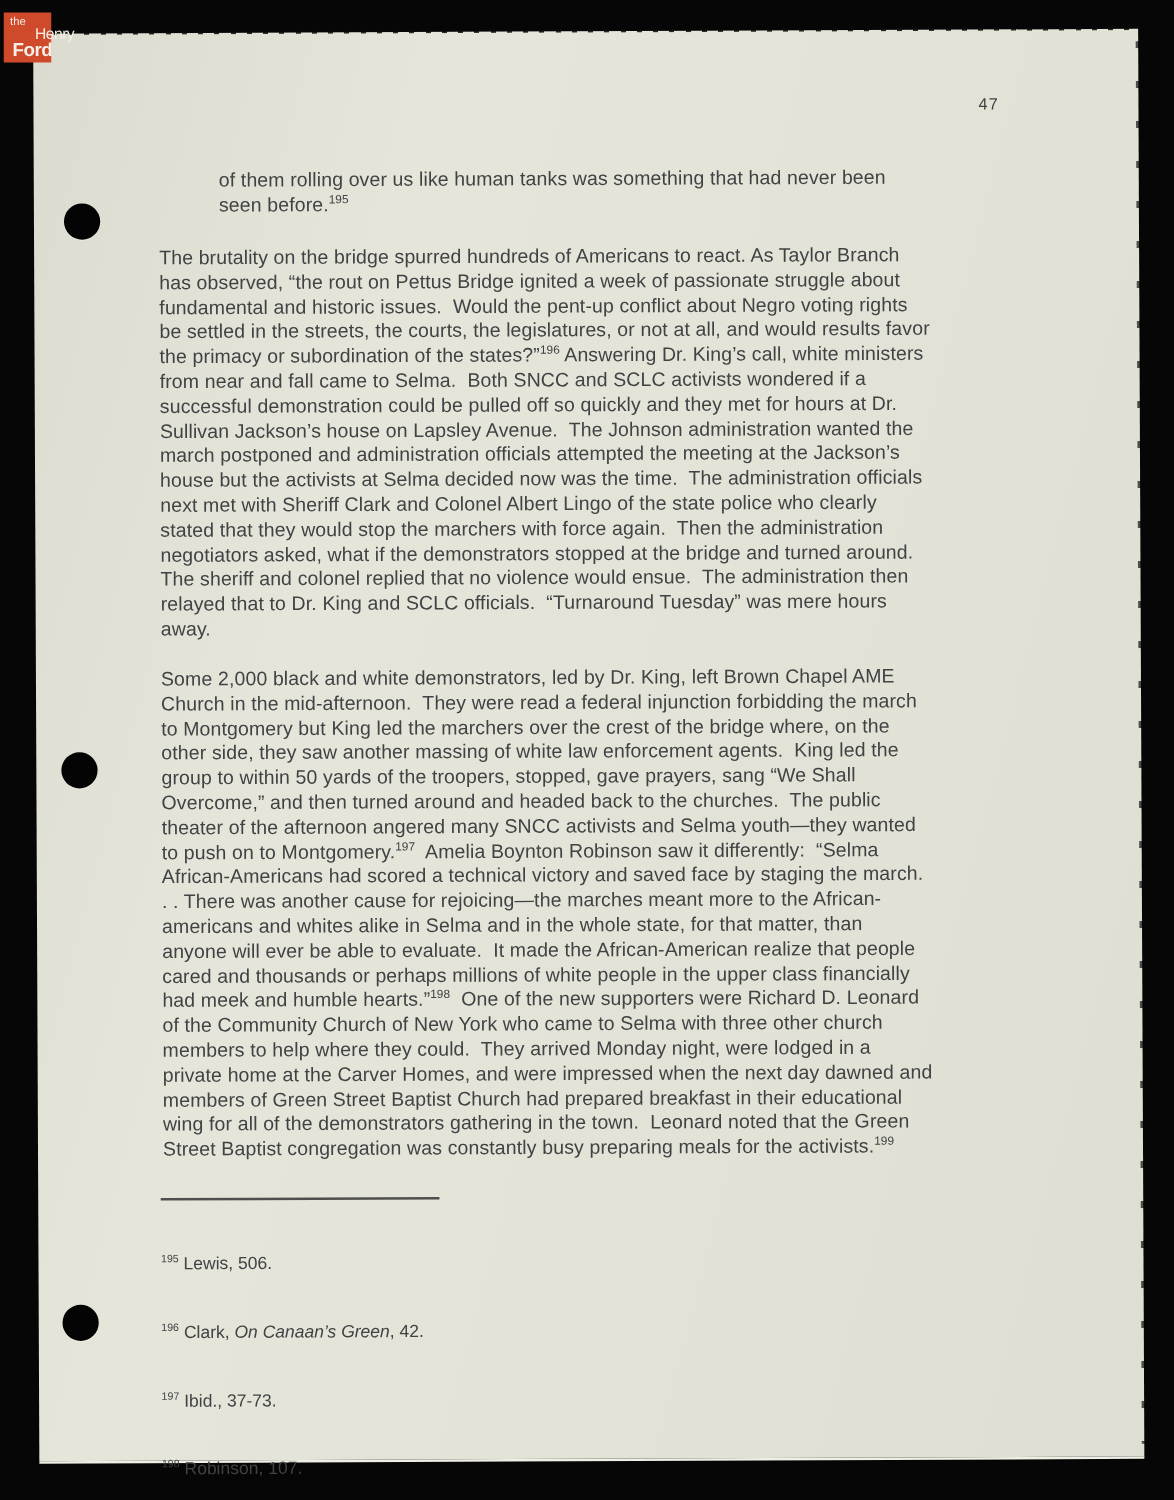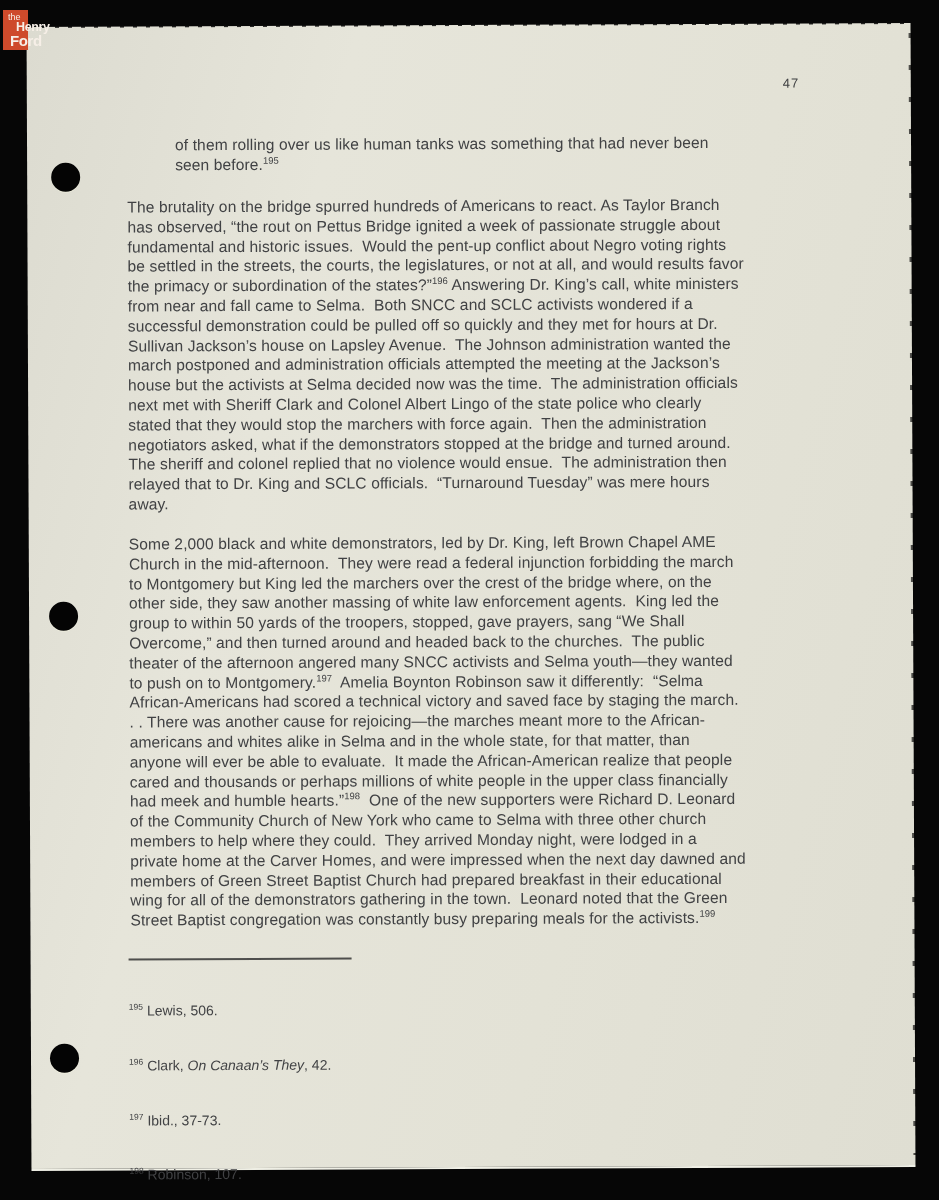--- a/index.html
+++ b/index.html
@@ -28,25 +28,25 @@
     background:repeating-linear-gradient(180deg,rgba(0,0,0,0.65) 0 5px,transparent 5px 32px);
   }
   .hole{
     position:absolute;width:29px;height:29px;border-radius:50%;
     background:#040404;box-shadow:0 1px 0 rgba(255,255,230,0.35);
   }
   .hole.h1{left:24px;top:136px;}
   .hole.h2{left:20px;top:575px;}
   .hole.h3{left:19px;top:1017px;}
   .logo{
-    position:absolute;left:3px;top:10px;width:25px;height:40px;
+    position:absolute;left:3px;top:10px;width:38px;height:40px;
     background:#ce4a2b;z-index:6;color:#f6efe7;line-height:1;
   }
   .logo .the{position:absolute;left:5px;top:3px;font-size:9px;letter-spacing:0;}
-  .logo .henry{position:absolute;left:13px;top:11px;font-size:12.5px;font-weight:bold;letter-spacing:-0.4px;}
+  .logo .henry{position:absolute;left:25px;top:11px;font-size:12.5px;font-weight:normal;letter-spacing:-0.4px;}
   .logo .ford{position:absolute;left:7px;top:23px;font-size:15px;font-weight:bold;letter-spacing:-0.4px;}
   .pagenum{
     position:absolute;left:756px;top:52px;
     font-size:13px;color:#3f4042;letter-spacing:1px;
   }
   .bodytext{
     position:absolute;color:#414244;
     font-size:15.6px;line-height:19.8px;
     white-space:pre;letter-spacing:0.1px;
   }
@@ -119,18 +119,18 @@
 members to help where they could.  They arrived Monday night, were lodged in a
 private home at the Carver Homes, and were impressed when the next day dawned and
 members of Green Street Baptist Church had prepared breakfast in their educational
 wing for all of the demonstrators gathering in the town.  Leonard noted that the Green
 Street Baptist congregation was constantly busy preparing meals for the activists.</span><sup>199</sup></div>
 
   <div class="fnrule"></div>
 
   <div class="footnotes">
     <div class="footnote"><sup>195</sup><span> Lewis, 506.</span></div>
-    <div class="footnote"><sup>196</sup><span> Clark, </span><i>On Canaan’s They</i><span>, 42.</span></div>
+    <div class="footnote"><sup>196</sup><span> Clark, </span><i>On Canaan’s Green</i><span>, 42.</span></div>
     <div class="footnote"><sup>197</sup><span> Ibid., 37-73.</span></div>
     <div class="footnote"><sup>198</sup><span> Robinson, 107.</span></div>
     
   </div>
 </div>
 
 </body></html>

